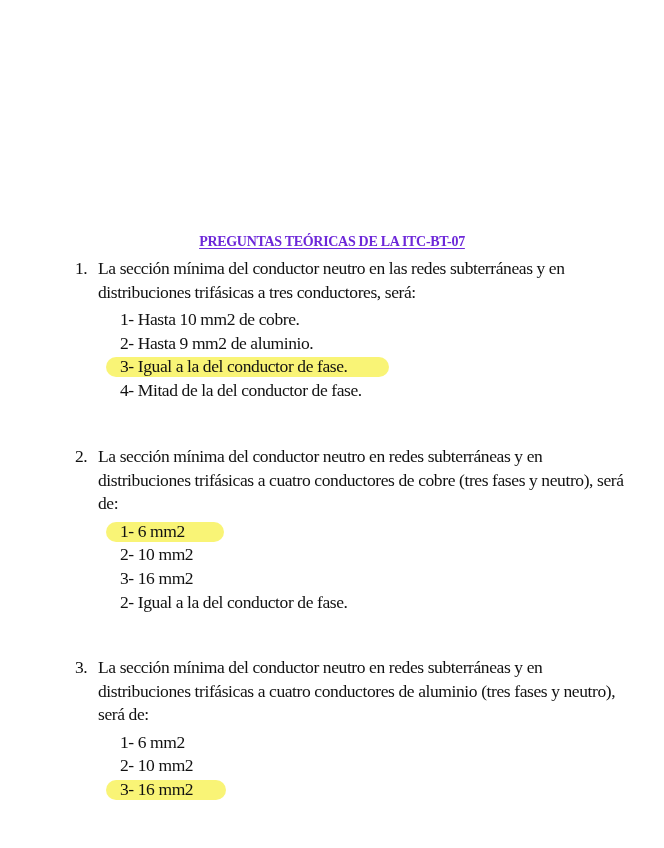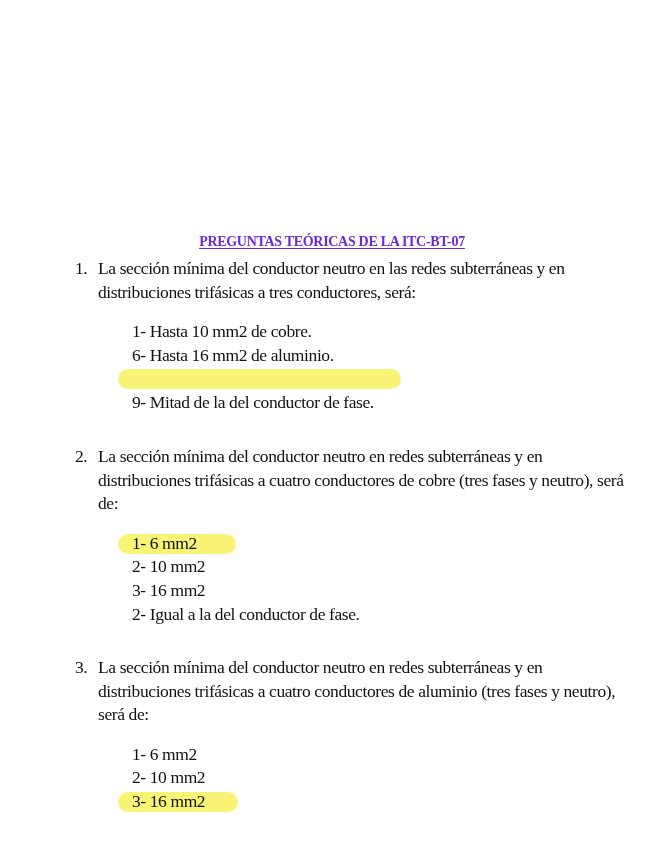--- a/index.html
+++ b/index.html
@@ -48,21 +48,21 @@
       display: flex;
     }
     .q-num {
       width: 23px;
       flex: 0 0 23px;
     }
     .q-text {
       flex: 1 1 auto;
     }
     .options {
-      margin: 16px;
+      margin: 4px;
       padding: 0;
       list-style: none;
     }
     .option {
       position: relative;
       padding-left: 41px;
       height: 23.6px;
       white-space: nowrap;
     }
     .option .opt-inner {
@@ -90,23 +90,23 @@
 
   <div class="doc-title">PREGUNTAS TEÓRICAS DE LA ITC-BT-07</div>
 
   <div class="question" id="q1">
     <div class="q-head">
       <span class="q-num">1.</span>
       <span class="q-text">La sección mínima del conductor neutro en las redes subterráneas y en distribuciones trifásicas a tres conductores, será:</span>
     </div>
     <ul class="options">
       <li class="option"><span class="opt-inner">1- Hasta 10 mm2 de cobre.</span></li>
-      <li class="option"><span class="opt-inner">6- Hasta 16 mm2 de aluminio.</span></li>
-      <li class="option highlighted"><span class="hl" style="width: 283px; background: rgb(249, 243, 106);"></span></li>
-      <li class="option"><span class="opt-inner">9- Mitad de la del conductor de fase.</span></li>
+      <li class="option"><span class="opt-inner">2- Hasta 9 mm2 de aluminio.</span></li>
+      <li class="option highlighted"><span class="hl" style="width: 283px; background: rgb(249, 243, 106);"></span><span class="opt-inner">3- Igual a la del conductor de fase.</span></li>
+      <li class="option"><span class="opt-inner">4- Mitad de la del conductor de fase.</span></li>
     </ul>
   </div>
 
   <div class="question" id="q2">
     <div class="q-head">
       <span class="q-num">2.</span>
       <span class="q-text">La sección mínima del conductor neutro en redes subterráneas y en distribuciones trifásicas a cuatro conductores de cobre (tres fases y neutro), será de:</span>
     </div>
     <ul class="options">
       <li class="option highlighted"><span class="hl" style="width: 118px; background: rgb(249, 243, 106);"></span><span class="opt-inner">1- 6 mm2</span></li>

